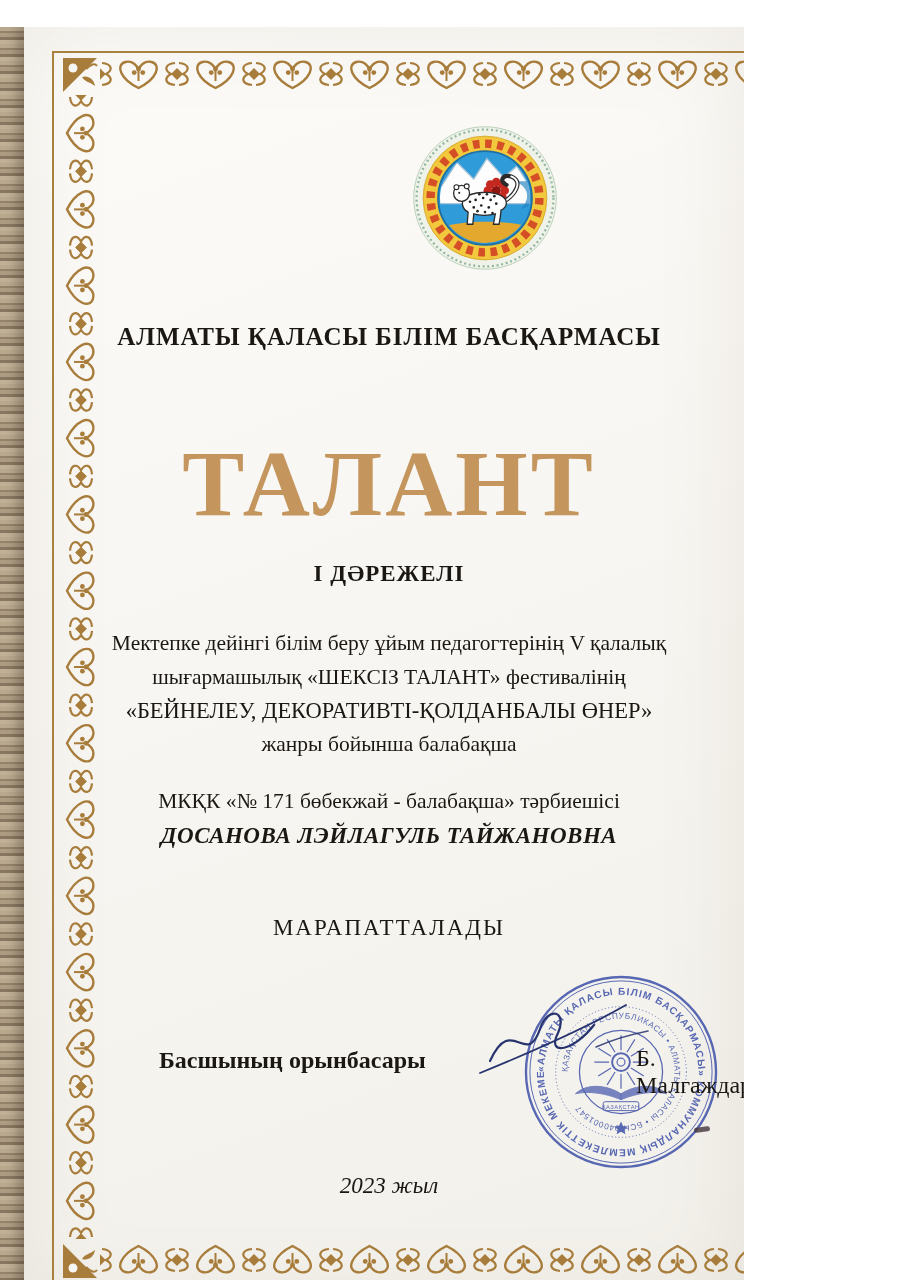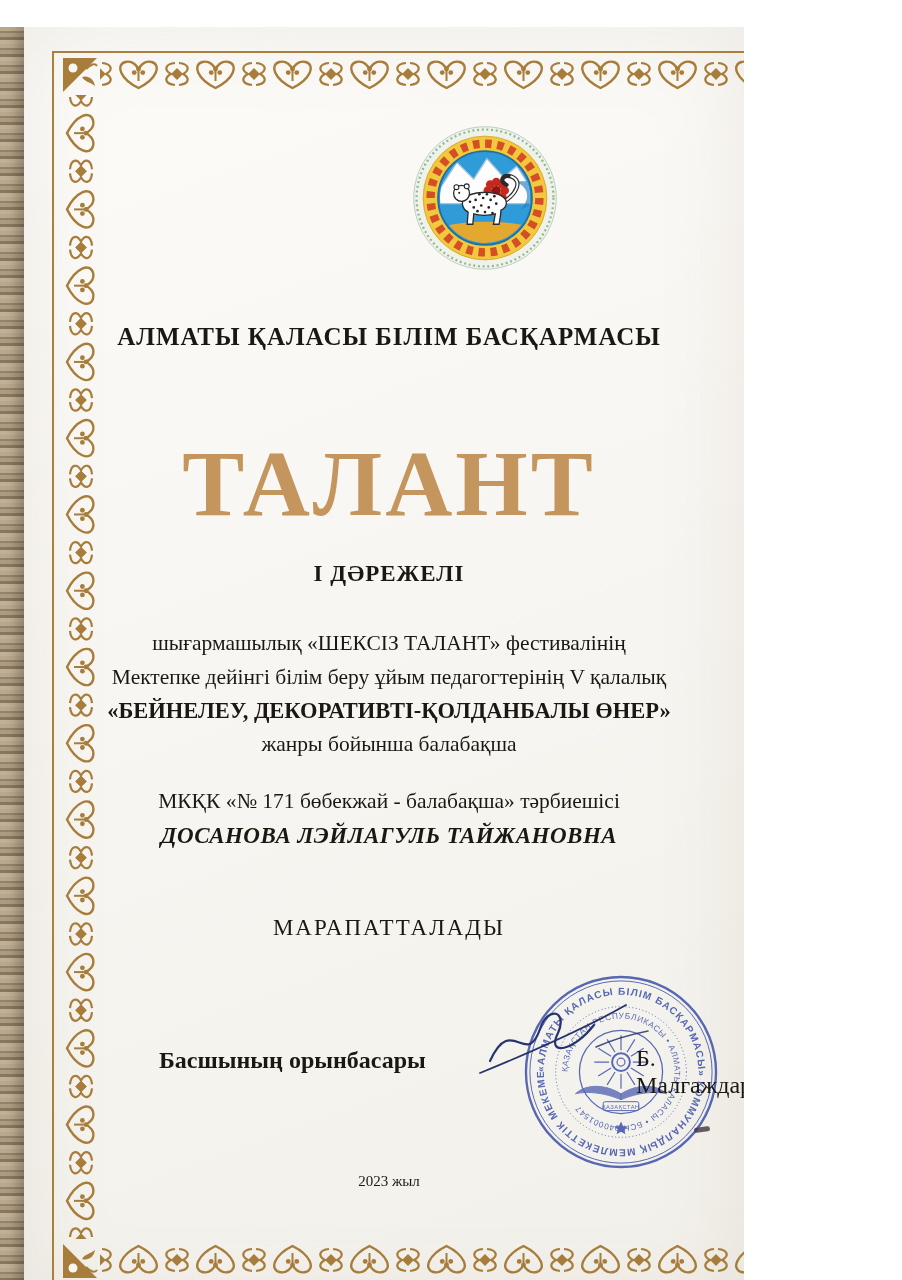--- a/index.html
+++ b/index.html
@@ -28,27 +28,27 @@
   .corner.tl{left:36px;top:28px;}
   .corner.tr{left:848px;top:28px;transform:scaleX(-1);}
   .corner.bl{left:36px;top:1214px;transform:scaleY(-1);}
   .corner.br{left:848px;top:1214px;transform:scale(-1,-1);}
   
   .cline{position:absolute;left:40px;right:30px;text-align:center;color:#1b1712;}
   .org-heading{top:296px;font-size:25px;font-weight:bold;letter-spacing:1px;}
   .diploma-title{top:410px;font-size:93px;line-height:1;font-weight:bold;color:#c4965e;letter-spacing:3px;}
   .degree{top:534px;font-size:23px;font-weight:bold;letter-spacing:1px;}
   .para{top:600px;font-size:21.5px;line-height:33.5px;}
-  .para .strong{font-size:22.5px;font-weight:bold;}
+  .para .strong{font-size:22.5px;font-weight:normal;}
   .recipient-org{top:762px;font-size:21.5px;}
   .recipient-name{top:796px;font-size:23px;font-weight:bold;font-style:italic;letter-spacing:.5px;}
   .award{top:888px;font-size:23px;letter-spacing:2px;}
   .sig-title{position:absolute;left:135px;top:1020px;font-size:24px;font-weight:bold;color:#1b1712;}
   .sig-name{position:absolute;left:612px;top:1018px;font-size:24px;font-weight:normal;color:#1b1712;z-index:6;}
-  .year{top:1146px;font-size:15px;}
+  .year{top:1146px;font-size:23px;font-style:italic;}
   .emblem{position:absolute;left:386px;top:96px;}
   .stamp{position:absolute;left:498px;top:946px;opacity:.92;z-index:4;}
   .signature{position:absolute;left:452px;top:968px;z-index:5;}
   .ink-smudge{position:absolute;left:670px;top:1100px;width:16px;height:5px;border-radius:3px;
     background:#43353c;opacity:.8;transform:rotate(-8deg);z-index:6;}
 </style>
 </head>
 <body>
 
 <div class="scene">
@@ -206,22 +206,22 @@
           </g>
         </g>
       </g>
     </svg>
 
     <div class="cline org-heading">АЛМАТЫ ҚАЛАСЫ БІЛІМ БАСҚАРМАСЫ</div>
     <div class="cline diploma-title">ТАЛАНТ</div>
     <div class="cline degree">І ДӘРЕЖЕЛІ</div>
 
     <div class="cline para">
+      <div>Мектепке дейінгі білім беру ұйым педагогтерінің  V қалалық</div>
       <div>шығармашылық «ШЕКСІЗ ТАЛАНТ» фестивалінің</div>
-      <div>Мектепке дейінгі білім беру ұйым педагогтерінің  V қалалық</div>
       <div class="strong">«БЕЙНЕЛЕУ, ДЕКОРАТИВТІ-ҚОЛДАНБАЛЫ ӨНЕР»</div>
       <div>жанры бойынша балабақша</div>
     </div>
 
     <div class="cline recipient-org">МКҚК «№ 171 бөбекжай - балабақша» тәрбиешісі</div>
     <div class="cline award">МАРАПАТТАЛАДЫ</div>
     <div class="cline recipient-name">ДОСАНОВА ЛЭЙЛАГУЛЬ ТАЙЖАНОВНА</div>
 
     <div class="sig-title">Басшының орынбасары</div>
     <div class="sig-name">Б. Малгаждарова</div>

